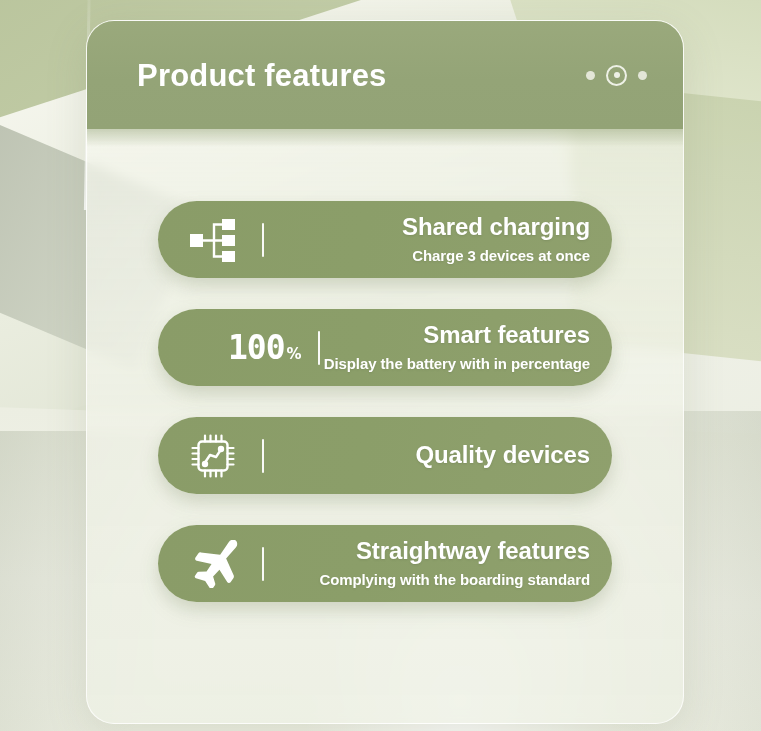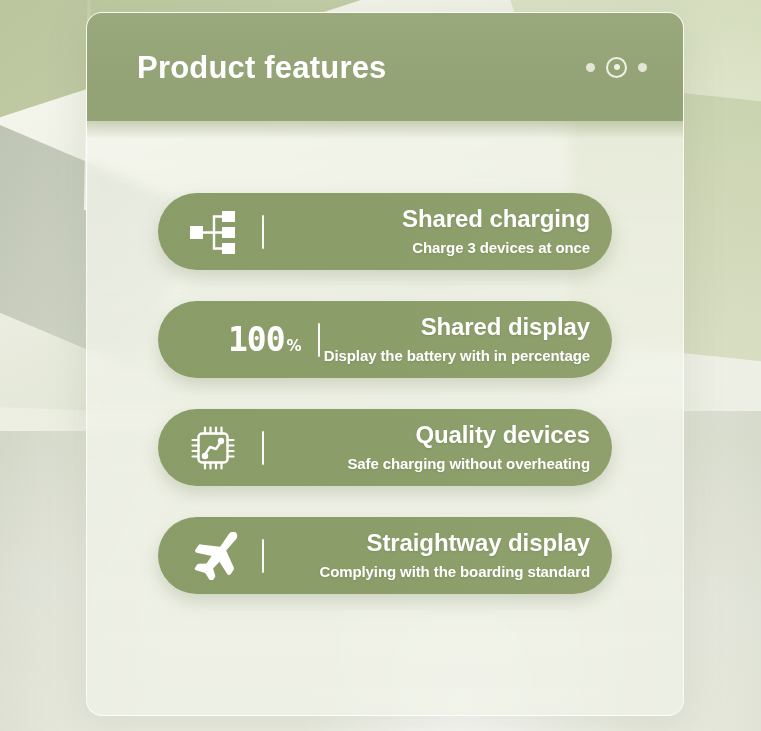--- a/index.html
+++ b/index.html
@@ -102,24 +102,24 @@
     left: 86px; top: -30px;
     width: 3px; height: 240px;
     background: linear-gradient(180deg, rgba(255,255,255,0), rgba(255,255,255,.9));
     transform: rotate(1deg);
   }
 
   
   .card {
     position: absolute;
     left: 86px;
-    top: 12px;
+    top: 20px;
     width: 596px;
     height: 702px;
-    border-radius: 16px;
+    border-radius: 28px;
     background: linear-gradient(180deg,
         rgba(247,248,240,.55) 0%,
         rgba(243,245,235,.72) 30%,
         rgba(240,242,231,.80) 60%,
         rgba(237,240,228,.78) 100%);
     border: 1px solid rgba(255,255,255,.75);
     box-shadow: 0 12px 40px rgba(120,132,100,.18);
     overflow: hidden;
     backdrop-filter: blur(6px);
   }
@@ -313,21 +313,21 @@
 
         <div class="pill">
           <div class="pill-icon wide">
             <div class="seg-wrap">
               <span class="seg-num">100</span>
               <span class="seg-pct">%</span>
             </div>
           </div>
           <div class="pill-divider"></div>
           <div class="pill-text">
-            <span class="pill-title">Shared display</span>
+            <span class="pill-title">Smart features</span>
             <span class="pill-sub">Display the battery with in percentage</span>
           </div>
         </div>
 
         <div class="pill">
           <div class="pill-icon">
             <svg width="50" height="50" viewBox="0 0 50 50" fill="none">
               <rect x="10.5" y="10.5" width="29" height="29" rx="3.5" stroke="#ffffff" stroke-width="2.4"></rect>
               <path d="M16 33 L22 24 L28 26 L34 17" stroke="#ffffff" stroke-width="2.4" stroke-linecap="round" stroke-linejoin="round"></path>
               <circle cx="17" cy="33" r="3.2" fill="#ffffff"></circle>
@@ -336,33 +336,32 @@
                 <path d="M17 10.5 V4.5 M22.5 10.5 V4.5 M28 10.5 V4.5 M33.5 10.5 V4.5"></path>
                 <path d="M17 39.5 V45.5 M22.5 39.5 V45.5 M28 39.5 V45.5 M33.5 39.5 V45.5"></path>
                 <path d="M10.5 17 H4.5 M10.5 22.5 H4.5 M10.5 28 H4.5 M10.5 33.5 H4.5"></path>
                 <path d="M39.5 17 H45.5 M39.5 22.5 H45.5 M39.5 28 H45.5 M39.5 33.5 H45.5"></path>
               </g>
             </svg>
           </div>
           <div class="pill-divider"></div>
           <div class="pill-text">
             <span class="pill-title">Quality devices</span>
-            <span class="pill-sub">Safe charging without overheating</span>
           </div>
         </div>
 
         <div class="pill">
           <div class="pill-icon">
             <svg width="56" height="48" viewBox="0 0 56 48" fill="none">
               <path d="M50.5 3.2 C48.6 1.6 45.6 2.0 43.6 4.2 L33.4 15.4 L14.6 10.4 C13.6 10.1 12.6 10.4 11.9 11.2 L8.6 14.7 C7.6 15.8 8.0 17.5 9.4 18.0 L23.6 23.4 L17.6 30.2 L9.9 29.2 C9.2 29.1 8.6 29.3 8.2 29.8 L5.6 32.6 C4.8 33.5 5.1 34.9 6.2 35.4 L14.9 39.3 L18.6 47.3 C19.1 48.4 20.6 48.6 21.4 47.7 L24.0 44.9 C24.4 44.4 24.6 43.8 24.5 43.2 L23.4 35.9 L30.6 30.2 L36.6 43.4 C37.2 44.7 38.9 45.0 39.9 44.0 L43.2 40.5 C43.9 39.7 44.2 38.7 43.9 37.7 L38.8 20.0 L50.2 10.1 C52.2 8.3 52.5 5.0 50.5 3.2 Z" fill="#ffffff" transform="rotate(-8 28 24)"></path>
             </svg>
           </div>
           <div class="pill-divider"></div>
           <div class="pill-text">
-            <span class="pill-title">Straightway display</span>
+            <span class="pill-title">Straightway features</span>
             <span class="pill-sub">Complying with the boarding standard</span>
           </div>
         </div>
 
       </div>
     </div>
   </div>
 </div>
 
 </body></html>

